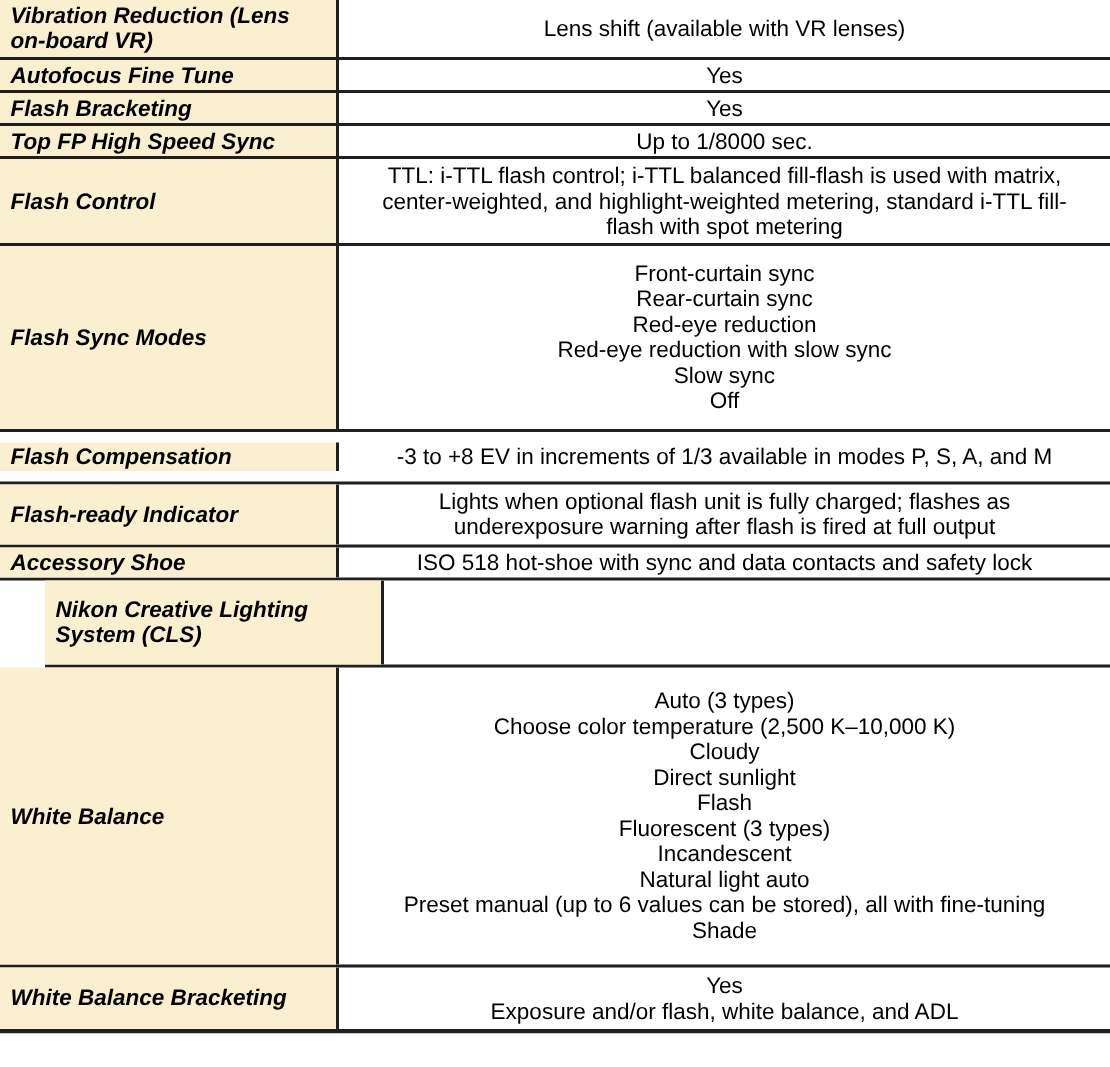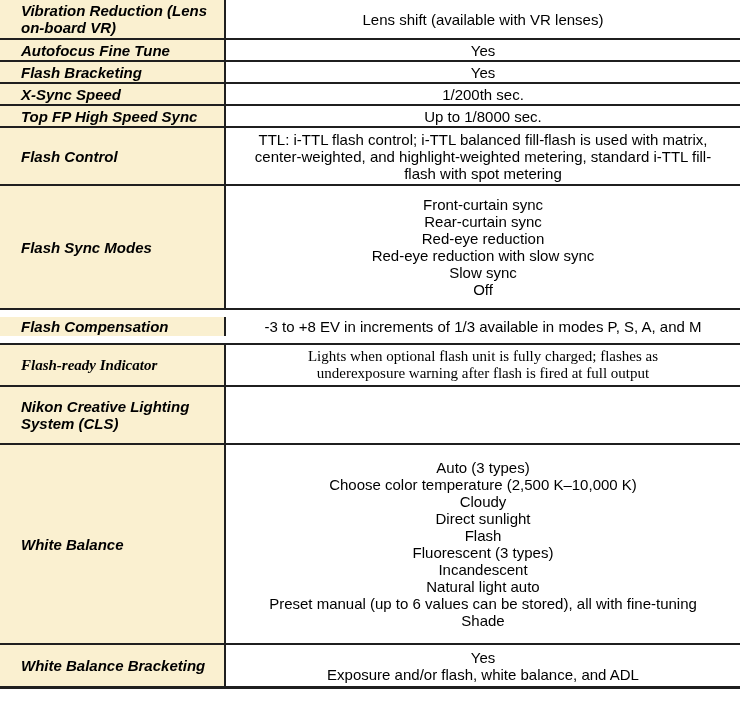--- a/index.html
+++ b/index.html
@@ -25,21 +25,21 @@
     box-sizing: border-box;
     white-space: pre-line;
   }
   .label-cell {
     width: 226px;
     min-width: 226px;
     background: var(--label-bg, #faf0d0);
     border-right: 2px solid var(--border, #1f1f1f);
     display: flex;
     align-items: center;
-    padding: 1px 5px 1px 21px;
+    padding: 1px 5px 1px 7px;
     font-weight: bold;
     font-style: italic;
   }
   .value-cell {
     flex: 1;
     display: flex;
     align-items: center;
     justify-content: center;
     text-align: center;
     padding: 1px 10px;
@@ -47,46 +47,42 @@
   }
   
   .r0  { min-height: 40px; }
   .r1  { min-height: 22px; }
   .r2  { min-height: 22px; }
   .r3  { min-height: 22px; }
   .r4  { min-height: 22px; }
   .r5  { min-height: 58px; }
   .r6  { min-height: 124px; }
   .r7  { min-height: 35px; align-items: center; }
-  .r8  { min-height: 42px; font-family: Liberation Serif, serif; }
+  .r8  { min-height: 42px; }
   .r9  { min-height: 22px; }
-  .r10 { min-height: 58px; }
+  .r10 { min-height: 58px; margin-left: 30px; }
   .r11 { min-height: 200px; }
   .r12 { min-height: 44px; border-bottom-width: 3px; }
 </style>
 </head>
 <body>
 
 <div class="specs-table">
   <div class="row r0">
     <div class="cell label-cell">Vibration Reduction (Lens
 on-board VR)</div>
     <div class="cell value-cell">Lens shift (available with VR lenses)</div>
   </div>
   <div class="row r1">
     <div class="cell label-cell">Autofocus Fine Tune</div>
     <div class="cell value-cell">Yes</div>
   </div>
   <div class="row r2">
     <div class="cell label-cell">Flash Bracketing</div>
     <div class="cell value-cell">Yes</div>
-  </div>
-  <div class="row r3">
-    <div class="cell label-cell">X-Sync Speed</div>
-    <div class="cell value-cell">1/200th sec.</div>
   </div>
   <div class="row r4">
     <div class="cell label-cell">Top FP High Speed Sync</div>
     <div class="cell value-cell">Up to 1/8000 sec.</div>
   </div>
   <div class="row r5">
     <div class="cell label-cell">Flash Control</div>
     <div class="cell value-cell">TTL: i-TTL flash control; i-TTL balanced fill-flash is used with matrix,
 center-weighted, and highlight-weighted metering, standard i-TTL fill-
 flash with spot metering</div>
@@ -102,20 +98,24 @@
   </div>
   <div class="row r7">
     <div class="cell label-cell">Flash Compensation</div>
     <div class="cell value-cell">-3 to +8 EV in increments of 1/3 available in modes P, S, A, and M</div>
   </div>
   <div class="row r8">
     <div class="cell label-cell">Flash-ready Indicator</div>
     <div class="cell value-cell">Lights when optional flash unit is fully charged; flashes as
 underexposure warning after flash is fired at full output</div>
   </div>
+  <div class="row r9">
+    <div class="cell label-cell">Accessory Shoe</div>
+    <div class="cell value-cell">ISO 518 hot-shoe with sync and data contacts and safety lock</div>
+  </div>
   <div class="row r10">
     <div class="cell label-cell">Nikon Creative Lighting
 System (CLS)</div>
   </div>
   <div class="row r11">
     <div class="cell label-cell">White Balance</div>
     <div class="cell value-cell">Auto (3 types)
 Choose color temperature (2,500 K–10,000 K)
 Cloudy
 Direct sunlight

